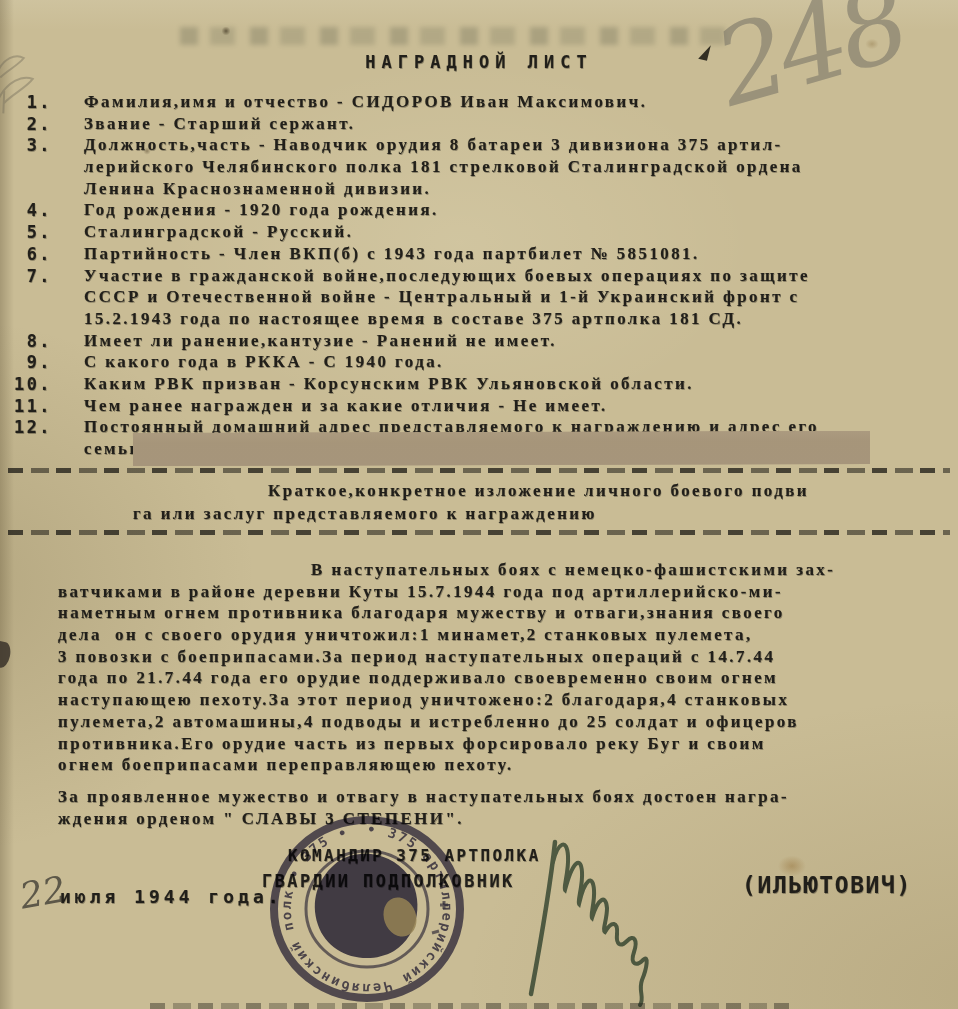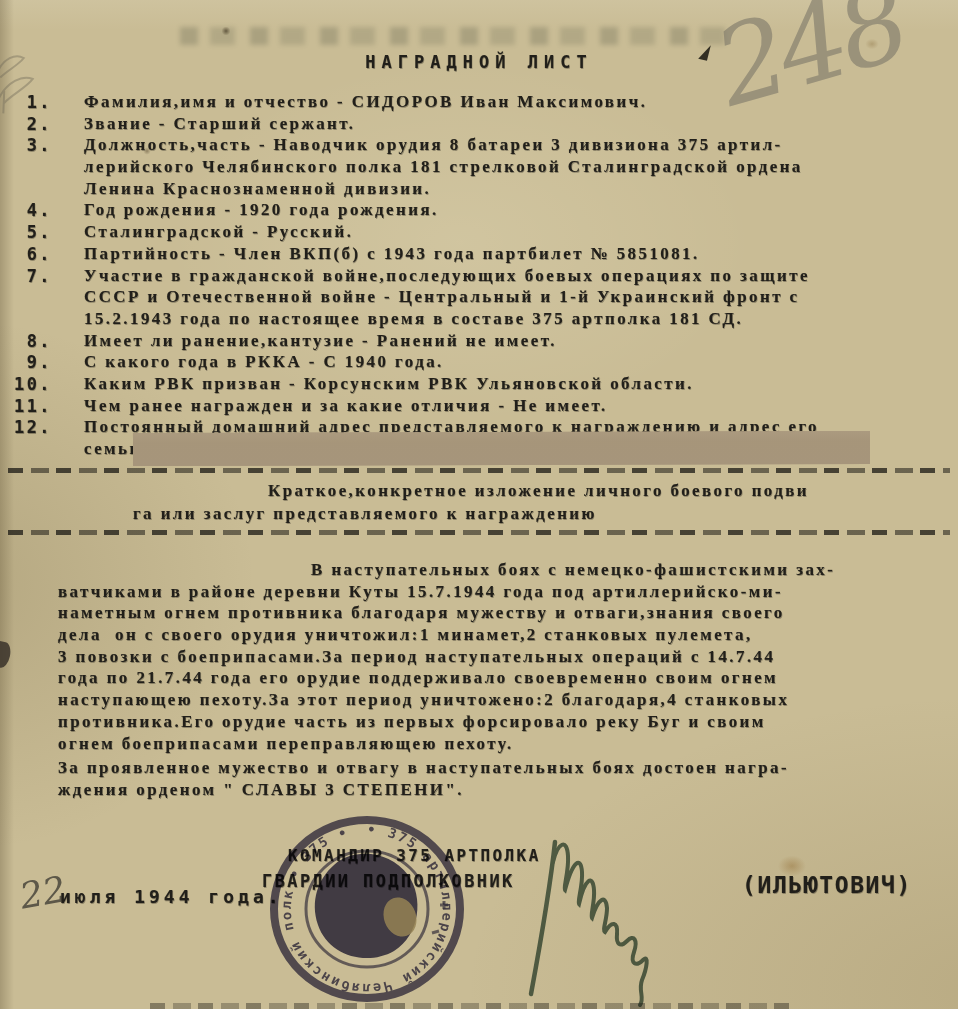--- a/index.html
+++ b/index.html
@@ -83,21 +83,21 @@
     font-size:17px; letter-spacing:2.4px;
   }
   .section-heading .line:first-child{ padding-left:135px; }
   .section-heading .line{ height:22.5px; }
 
   .body-text{
     position:absolute; top:560px; left:58px; width:892px;
     font-size:17px; letter-spacing:2.4px;
   }
   .body-text .para-1 .line:first-child{ padding-left:253px; }
-  .para-2{ margin-top:3px; }
+  .para-2{ margin-top:10px; }
 
   .commander-1{ position:absolute; left:248px; top:846px; font-size:16px; letter-spacing:2.4px;padding-left:40px; }
   .commander-2{ position:absolute; left:262px; top:871px; font-size:17px; letter-spacing:2.4px; }
   .signee-name{ position:absolute; left:730px; top:872px; font-size:23px; letter-spacing:1.6px;margin-left:12px; }
   .date-hand{
     position:absolute; left:20px; top:872px;
     font-family:"DejaVu Serif","Liberation Serif",serif; font-style:italic; font-weight:normal;
     font-size:36px; color:#4b473c; transform:rotate(-10deg); opacity:.85;
   }
   .date-typed{ position:absolute; left:60px; top:886px; font-size:18px; letter-spacing:4px; }
@@ -189,20 +189,21 @@
 
   <div class="body-text tw">
     <div class="para-1" id="para1">
         <div class="line">В наступательных боях с немецко-фашистскими зах-</div>
         <div class="line">ватчиками в районе деревни Куты 15.7.1944 года под артиллерийско-ми-</div>
         <div class="line">наметным огнем противника благодаря мужеству и отваги,знания своего</div>
         <div class="line">дела  он с своего орудия уничтожил:1 минамет,2 станковых пулемета,</div>
         <div class="line">3 повозки с боеприпасами.За период наступательных операций с 14.7.44</div>
         <div class="line">года по 21.7.44 года его орудие поддерживало своевременно своим огнем</div>
         <div class="line">наступающею пехоту.За этот период уничтожено:2 благодаря,4 станковых</div>
+        <div class="line">пулемета,2 автомашины,4 подводы и истребленно до 25 солдат и офицеров</div>
         <div class="line">противника.Его орудие часть из первых форсировало реку Буг и своим</div>
         <div class="line">огнем боеприпасами переправляющею пехоту.</div>
       </div>
     <div class="para-2" id="para2">
         <div class="line">За проявленное мужество и отвагу в наступательных боях достоен награ-</div>
         <div class="line">ждения орденом " СЛАВЫ 3 СТЕПЕНИ".</div>
       </div>
   </div>
 
   <div class="commander-1 tw">КОМАНДИР 375 АРТПОЛКА</div>

